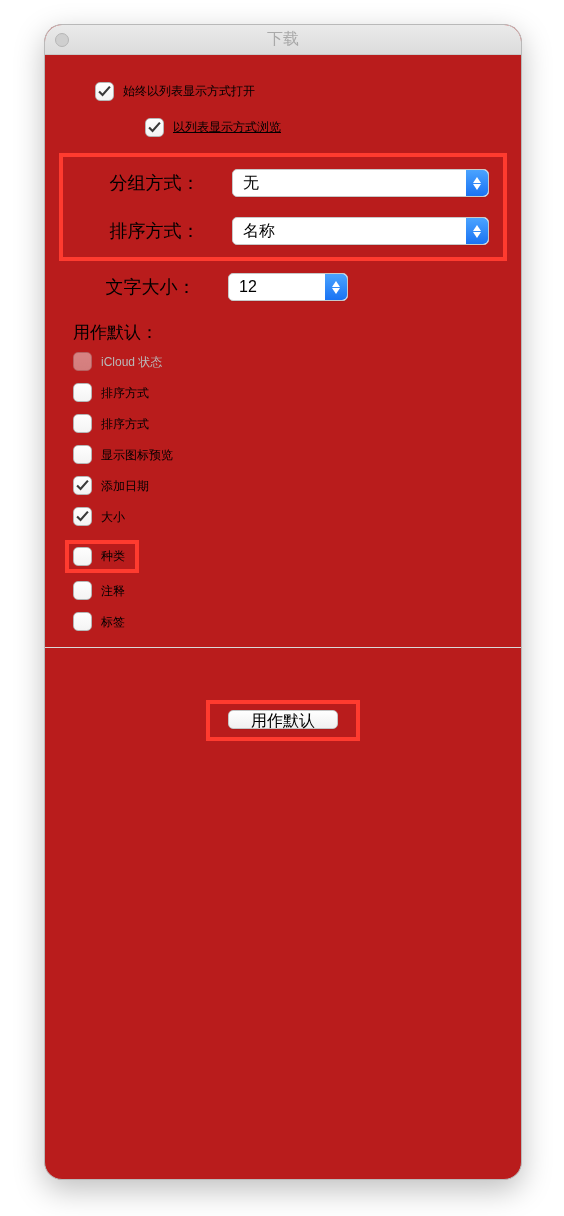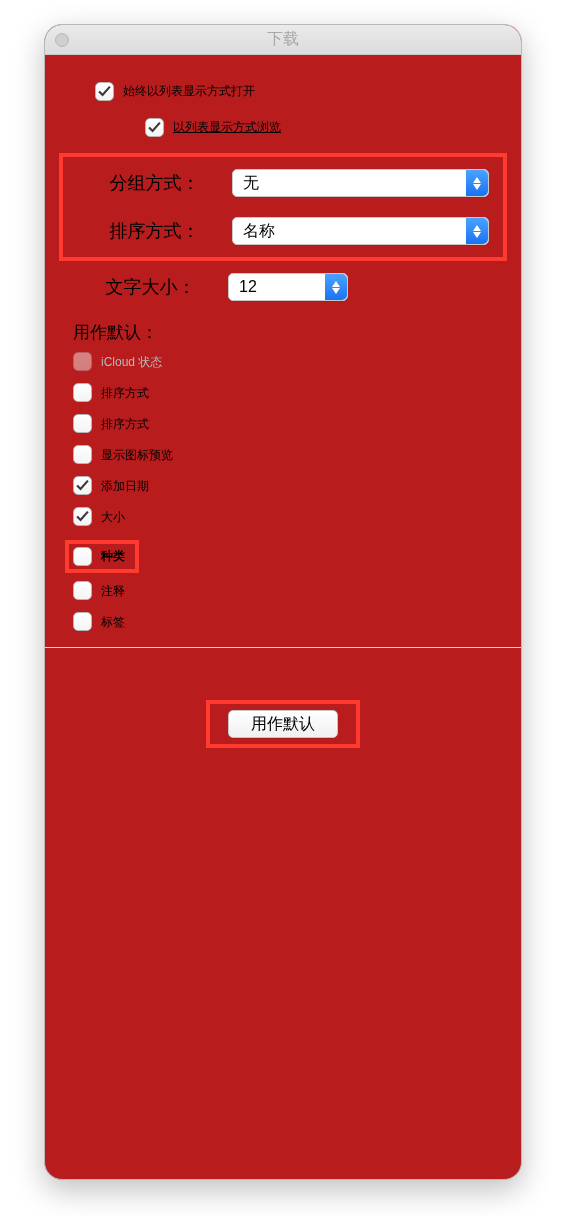--- a/index.html
+++ b/index.html
@@ -267,21 +267,21 @@
     .footer-btn-wrap {
       display: flex;
       justify-content: center;
       margin-top: 52px;
     }
     .btn-highlight {
       border: 4px solid #ff3b2f;
       padding: 6px 18px;
     }
     .mac-button {
-      height: 28px;
+      height: 19px;
       padding: 0 22px;
       background: linear-gradient(#ffffff, #f0f0f0);
       border: 1px solid #c4c4c4;
       border-radius: 5px;
       font-size: 16px;
       cursor: pointer;
       box-shadow: 0 1px 0 rgba(0,0,0,0.06);
     }
   </style>
 </head>
@@ -388,21 +388,21 @@
             <span class="cb-label">添加日期</span>
           </div>
           <div class="col-item">
             <div class="checkbox checked">
               <svg viewBox="0 0 12 12">
                 <path d="M1 6 L4.2 9.2 L11 1.5" stroke="#3a3a3a" stroke-width="2" fill="none"></path>
               </svg>
             </div>
             <span class="cb-label">大小</span>
           </div>
-          <div style="margin-bottom: 6px; font-weight: bold;"><div class="types-highlight">
+          <div style="margin-bottom: 6px;"><div class="types-highlight">
               <div class="checkbox"></div>
               <span class="cb-label">种类</span>
             </div></div>
           <div class="col-item">
             <div class="checkbox"></div>
             <span class="cb-label">注释</span>
           </div>
           <div class="col-item">
             <div class="checkbox"></div>
             <span class="cb-label">标签</span>

